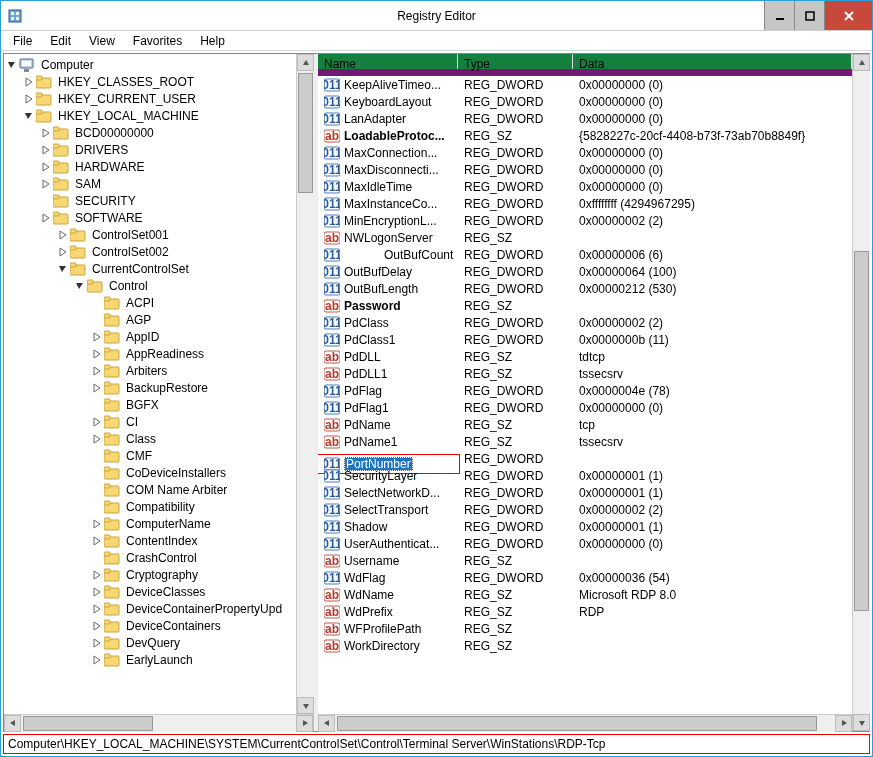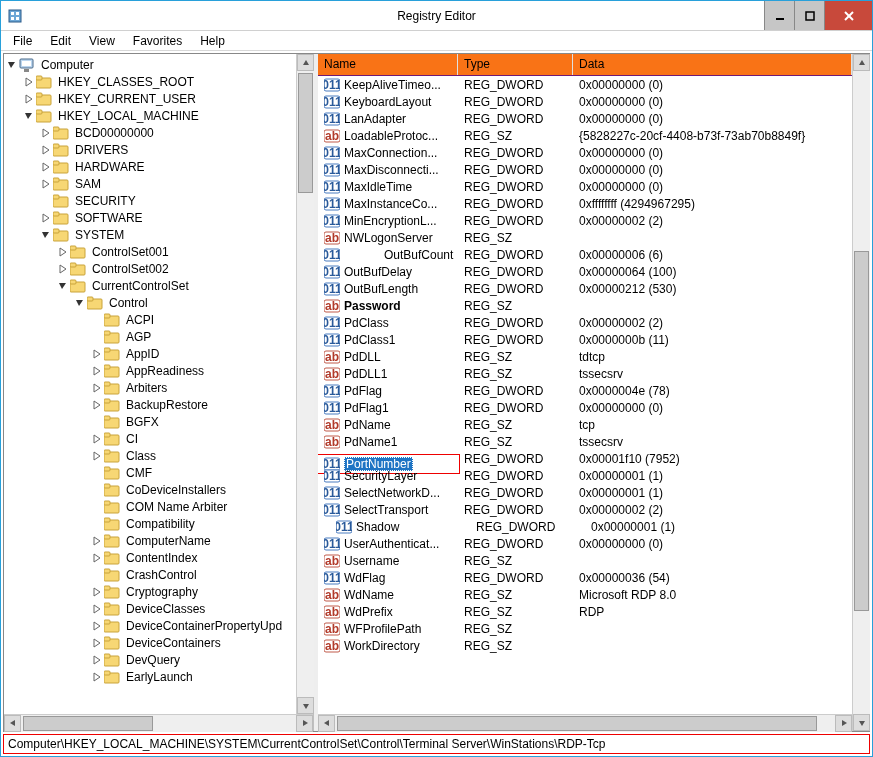--- a/index.html
+++ b/index.html
@@ -16,21 +16,21 @@
 .content { flex: 1; display: flex; min-height: 0; border: 1px solid #888; margin: 2px; }
 .treepane { width: 310px; border-right: 1px solid #bfbfbf; position: relative; display:flex; flex-direction:column; }
 .treewrap { flex:1; overflow: hidden; position:relative; }
 .tree { padding: 2px 0 2px 2px; white-space: nowrap; user-select: none; }
 .node { display: flex; align-items: center; height: 17px; }
 .twist { width: 12px; height: 12px; display: flex; align-items: center; justify-content: center; margin-right: 1px; }
 .indent { display: inline-block; height: 1px; }
 .folder, .comp { width: 16px; height: 14px; margin-right: 4px; display: inline-flex; }
 .nodelabel { padding: 0 2px; }
 .listpane { flex: 1; display: flex; flex-direction: column; min-width:0; }
-.listheader { height: 22px; display: flex; background: #f97316; border-bottom: 1px solid #701a75; }
+.listheader { height: 22px; display: flex; background: #15803d; border-bottom: 7px solid #701a75; }
 .colh { border-right: 1px solid #e0e0e0; padding: 3px 6px; font-weight: normal; text-align: left; }
 .listbody { flex: 1; overflow: hidden; position:relative; }
 .row { display: flex; align-items: center; height: 17px; }
 .cell { padding: 0 6px; white-space: nowrap; overflow: hidden; text-overflow: ellipsis; }
 .cell.name { display:flex; align-items:center; gap:4px; }
 .valicon { width:16px; height:16px; flex:0 0 16px; }
 .selected .sel-label { background: #1e74c4; color: #fff; outline: 1px dotted #fff; outline-offset: -1px; padding: 0 2px;}
 .red-outline { outline: 1px solid #e00; outline-offset: 1px; }
 .hscroll, .vscroll { background: #eee; }
 .hscroll { height: 17px; display:flex; align-items:center; border-top:1px solid #ccc;}
@@ -227,34 +227,20 @@
                   </svg>
                 </span>
                 <span class="folder">
                   <svg width="16" height="14">
                     <use href="#i-folder"></use>
                   </svg>
                 </span>
                 <span class="nodelabel">SOFTWARE</span>
               </div>
               <div class="node">
-                <span class="indent" style="width: 34px;"></span>
-                <span class="twist">
-                  <svg width="10" height="10">
-                    <use href="#i-tri-open"></use>
-                  </svg>
-                </span>
-                <span class="folder">
-                  <svg width="16" height="14">
-                    <use href="#i-folder"></use>
-                  </svg>
-                </span>
-                <span class="nodelabel">SYSTEM</span>
-              </div>
-              <div class="node">
                 <span class="indent" style="width: 51px;"></span>
                 <span class="twist">
                   <svg width="10" height="10">
                     <use href="#i-tri-closed"></use>
                   </svg>
                 </span>
                 <span class="folder">
                   <svg width="16" height="14">
                     <use href="#i-folder"></use>
                   </svg>
@@ -656,21 +642,21 @@
                       <svg width="16" height="16">
                         <use href="#i-num"></use>
                       </svg>
                     </span>
                     <span class="">LanAdapter</span>
                   </div>
                   <div class="cell" style="width: 115px;">REG_DWORD</div>
                   <div class="cell" style="flex: 1 1 0%;">0x00000000 (0)</div>
                 </div>
                 <div class="row">
-                  <div class="cell name" style="width: 140px;">
+                  <div class="cell name" style="width: 140px; font-weight: bold;">
                     <span class="valicon">
                       <svg width="16" height="16">
                         <use href="#i-str"></use>
                       </svg>
                     </span>
                     <span class="">LoadableProtoc...</span>
                   </div>
                   <div class="cell" style="width: 115px;">REG_SZ</div>
                   <div class="cell" style="flex: 1 1 0%;">{5828227c-20cf-4408-b73f-73ab70b8849f}</div>
                 </div>
@@ -893,21 +879,20 @@
                 <div class="row selected">
                   <div class="cell name red-outline" style="width: 140px; margin-top: 11px;">
                     <span class="valicon">
                       <svg width="16" height="16">
                         <use href="#i-num"></use>
                       </svg>
                     </span>
                     <span class="sel-label">PortNumber</span>
                   </div>
                   <div class="cell" style="width: 115px;">REG_DWORD</div>
-                  <div class="cell" style="flex: 1 1 0%;">0x00001f10 (7952)</div>
                 </div>
                 <div class="row">
                   <div class="cell name" style="width: 140px;">
                     <span class="valicon">
                       <svg width="16" height="16">
                         <use href="#i-num"></use>
                       </svg>
                     </span>
                     <span class="">SecurityLayer</span>
                   </div>
@@ -932,21 +917,21 @@
                       <svg width="16" height="16">
                         <use href="#i-num"></use>
                       </svg>
                     </span>
                     <span class="">SelectTransport</span>
                   </div>
                   <div class="cell" style="width: 115px;">REG_DWORD</div>
                   <div class="cell" style="flex: 1 1 0%;">0x00000002 (2)</div>
                 </div>
                 <div class="row">
-                  <div class="cell name" style="width: 140px; margin-left: 12px;">
+                  <div class="cell name" style="width: 140px;">
                     <span class="valicon">
                       <svg width="16" height="16">
                         <use href="#i-num"></use>
                       </svg>
                     </span>
                     <span class="">Shadow</span>
                   </div>
                   <div class="cell" style="width: 115px;">REG_DWORD</div>
                   <div class="cell" style="flex: 1 1 0%;">0x00000001 (1)</div>
                 </div>

